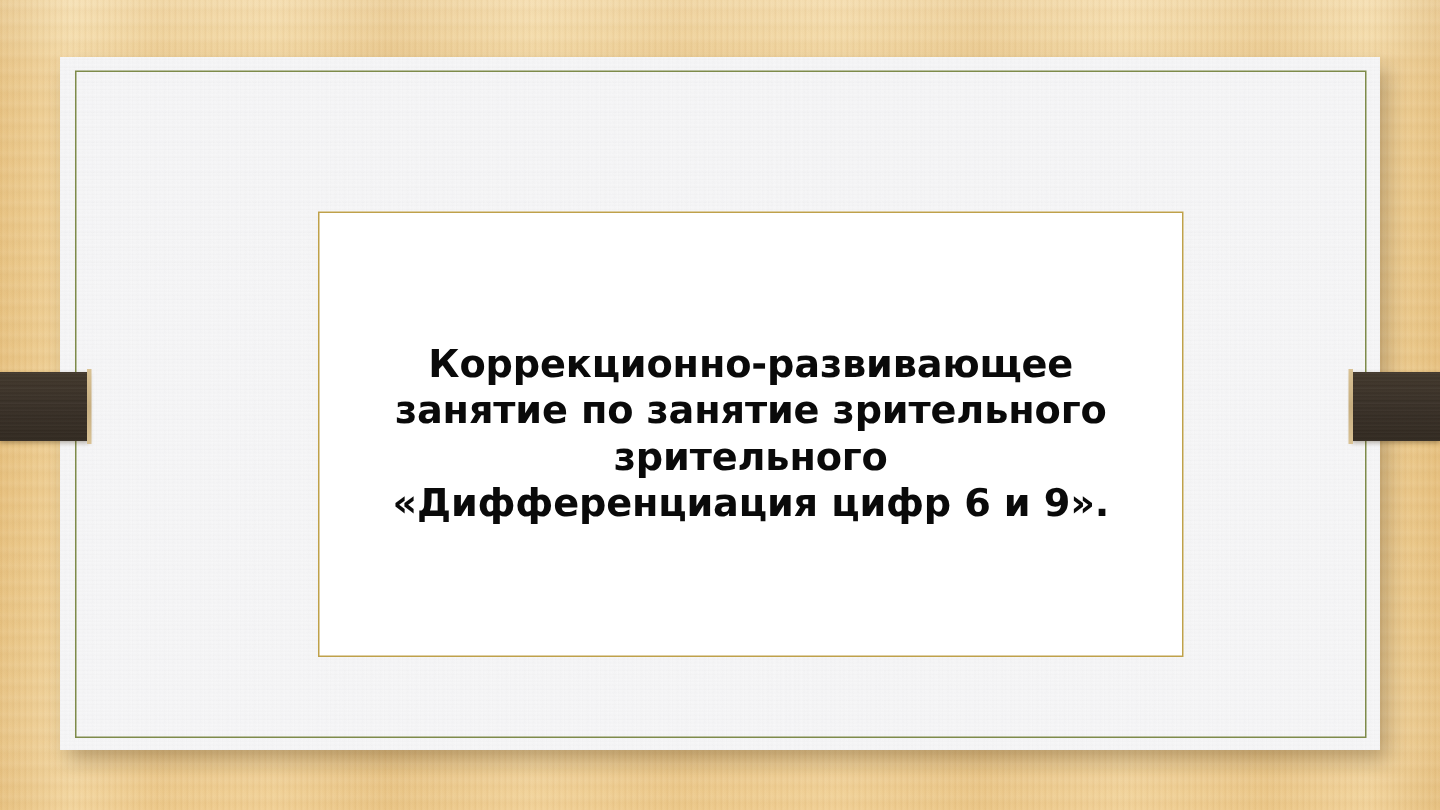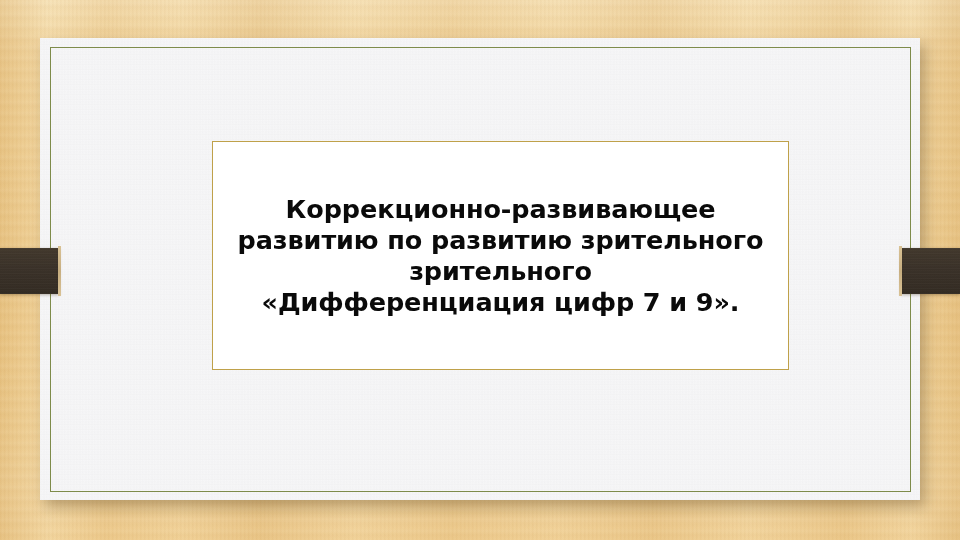--- a/index.html
+++ b/index.html
@@ -146,21 +146,21 @@
     width: 3px; height: 50px;
     background: linear-gradient(180deg,#D9C295 0%,#C7AE80 50%,#D9C295 100%);
   }
 
   
   .title-box {
     position: absolute;
     left: 212px;
     top: 141px;
     width: 577px;
-    height: 229px;
+    height: 297px;
     background: #FFFFFF;
     border: 1px solid #BFA14A;
     box-sizing: border-box;
     display: flex;
     align-items: center;
     justify-content: center;
   }
   .title-text {
     width: 100%;
     text-align: center;
@@ -190,19 +190,19 @@
     <div class="card-texture"></div>
     <div class="card-inner-rule"></div>
   </div>
 
   <div class="tab tab-left"></div>
   <div class="tab tab-right"></div>
 
   <div class="title-box">
     <div class="title-text">
       <span class="title-line">Коррекционно-развивающее</span>
-      <span class="title-line">развитию по развитию зрительного</span>
+      <span class="title-line">занятие по занятие зрительного</span>
       <span class="title-line">зрительного</span>
-      <span class="title-line">«Дифференциация цифр 7 и 9».</span>
+      <span class="title-line">«Дифференциация цифр 6 и 9».</span>
     </div>
   </div>
 
 </div>
 
 </body></html>

